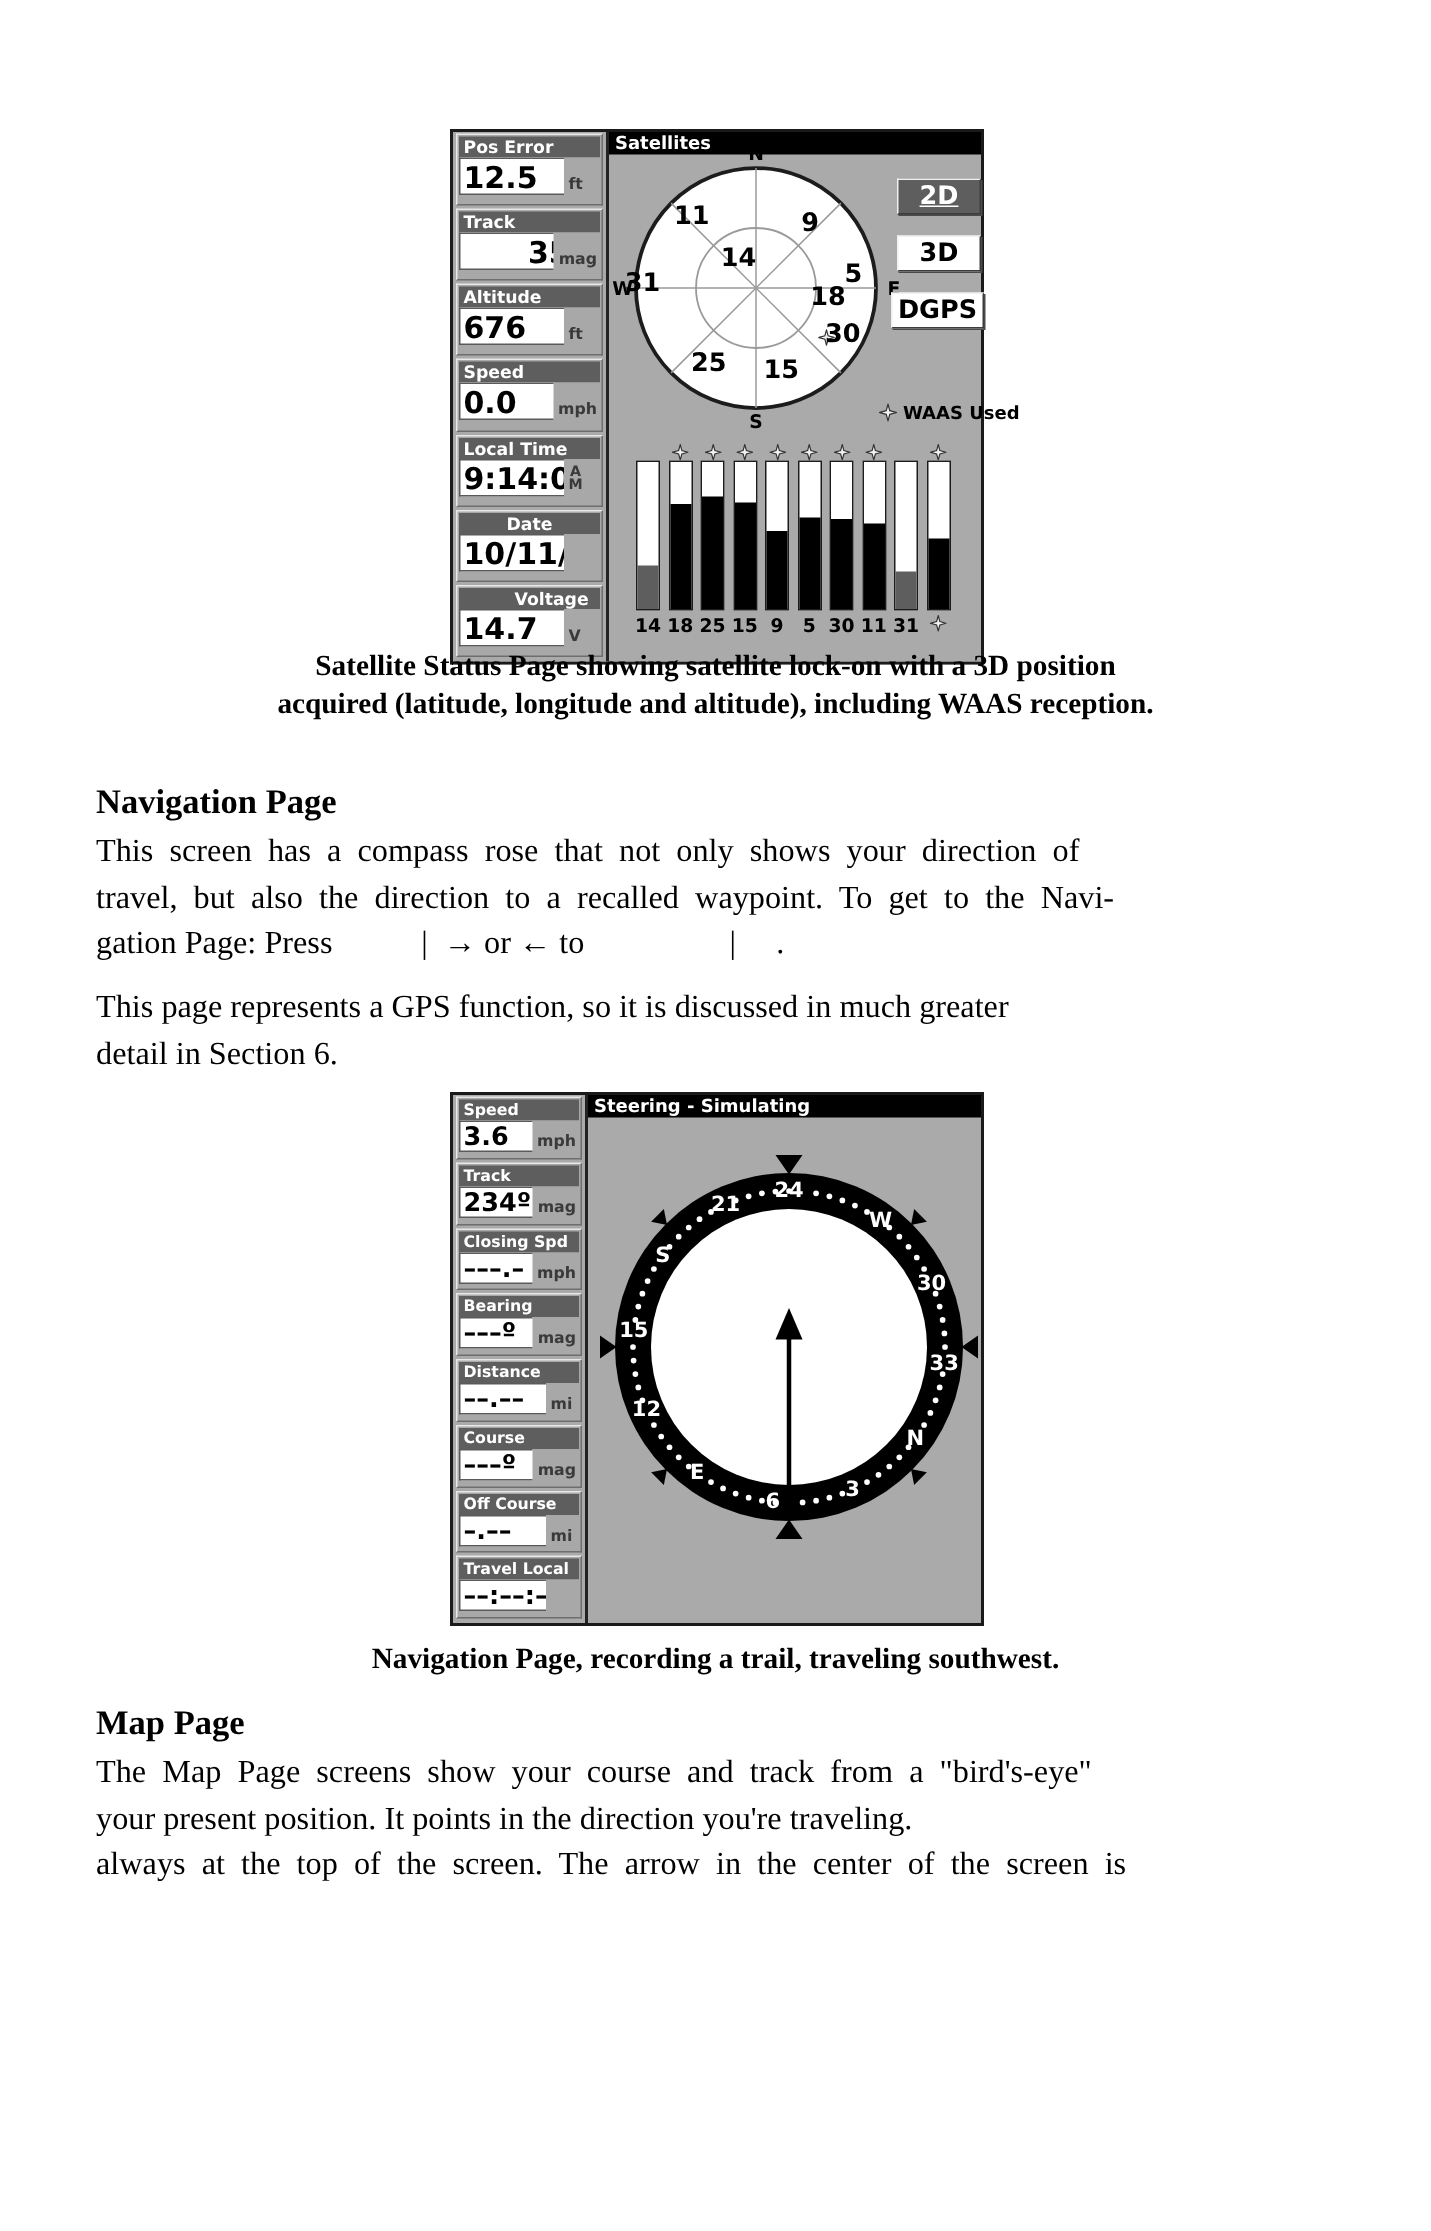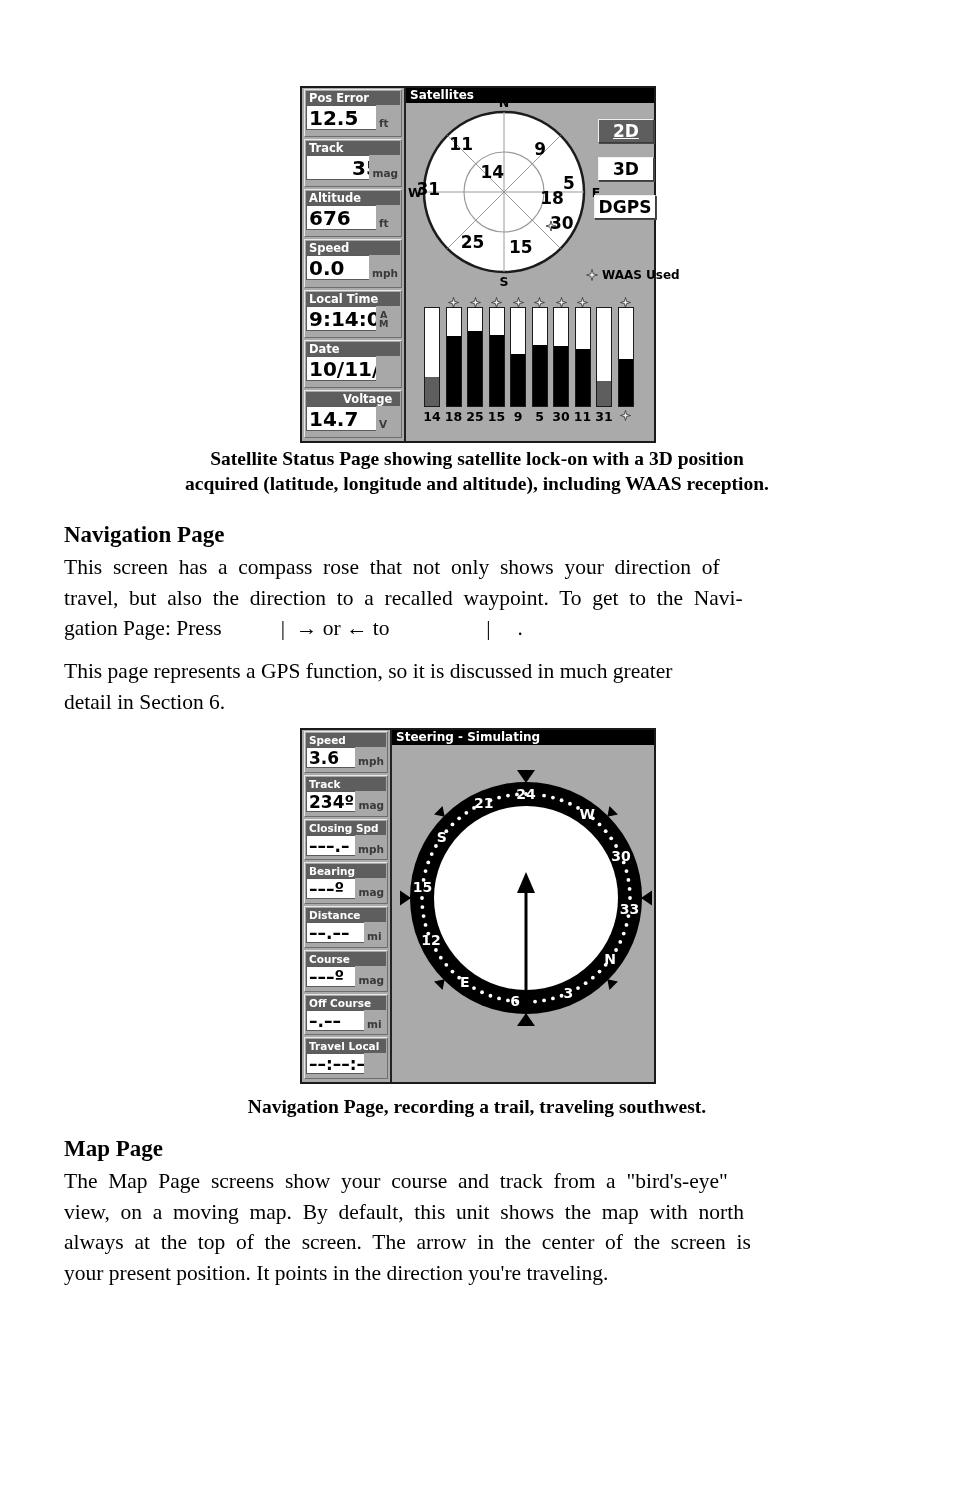--- a/index.html
+++ b/index.html
@@ -277,21 +277,21 @@
         <div class="dbox" style="height: 49px;">
           <div class="dbox-title" style="font-size: 11.5px;">Local Time</div>
           <div class="dbox-row">
             <div class="dbox-val" style="font-size: 20px; line-height: 25px; height: 25px; width: 70px;">9:14:00</div>
             <div class="dbox-unit stacked">
               <span>A</span>
               <span>M</span>
             </div>
           </div>
         </div>
-        <div class="dbox" style="height: 49px;">
+        <div class="dbox" style="height: 49px; text-align: center;">
           <div class="dbox-title" style="font-size: 11.5px;">Date</div>
           <div class="dbox-row">
             <div class="dbox-val" style="font-size: 20px; line-height: 25px; height: 25px; width: 70px;">10/11/02</div>
             <div class="dbox-unit"></div>
           </div>
         </div>
         <div class="dbox" style="height: 49px;">
           <div class="dbox-title" style="font-size: 11.5px; padding-left: 37px;">Voltage</div>
           <div class="dbox-row">
             <div class="dbox-val" style="font-size: 20px; line-height: 25px; height: 25px; width: 70px;">14.7</div>
@@ -430,21 +430,21 @@
               </div>
               <div class="bar-num"><svg width="11" height="11" viewBox="0 0 12 12">
                   <path d="M6 0.5 L7.2 4.8 L11.5 6 L7.2 7.2 L6 11.5 L4.8 7.2 L0.5 6 L4.8 4.8 Z" fill="#f2f2f2" stroke="#333" stroke-width="0.9"></path>
                 </svg></div>
             </div>
           </div>
       </div>
     </div>
   </div>
 
-  <div class="caption" style="left:62px; top:446px; width:830px;">
+  <div class="caption" style="left:62px; top:432px; width:830px;">
     <div>Satellite Status Page showing satellite lock-on with a 3D position</div>
     <div>acquired (latitude, longitude and altitude), including WAAS reception.</div>
   </div>
 
   <div class="heading" style="left:64px; top:521px;">Navigation Page</div>
 
   <div class="para" style="left:64px; top:552px; width:824px;">
     <span class="ln">This  screen  has  a  compass  rose  that  not  only  shows  your  direction  of</span>
     <span class="ln">travel,  but  also  the  direction  to  a  recalled  waypoint.  To  get  to  the  Navi-</span>
     <span class="ln">gation Page: Press           |  → or ← to                  |     .</span>
@@ -599,18 +599,17 @@
   </div>
 
   <div class="caption" style="left:62px; top:1094px; width:830px;">
     <div>Navigation Page, recording a trail, traveling southwest.</div>
   </div>
 
   <div class="heading" style="left:64px; top:1135px;">Map Page</div>
 
   <div class="para" style="left:64px; top:1166px; width:824px;">
     <span class="ln">The  Map  Page  screens  show  your  course  and  track  from  a  "bird's-eye"</span>
-    <span class="ln">view,  on  a  moving  map.  By  default,  this  unit  shows  the  map  with  north</span>
+    <span class="ln">your present position. It points in the direction you're traveling.</span>
     <span class="ln">always  at  the  top  of  the  screen.  The  arrow  in  the  center  of  the  screen  is</span>
-    <span class="ln">your present position. It points in the direction you're traveling.</span>
   </div>
 
 </div>
 
 </body></html>

